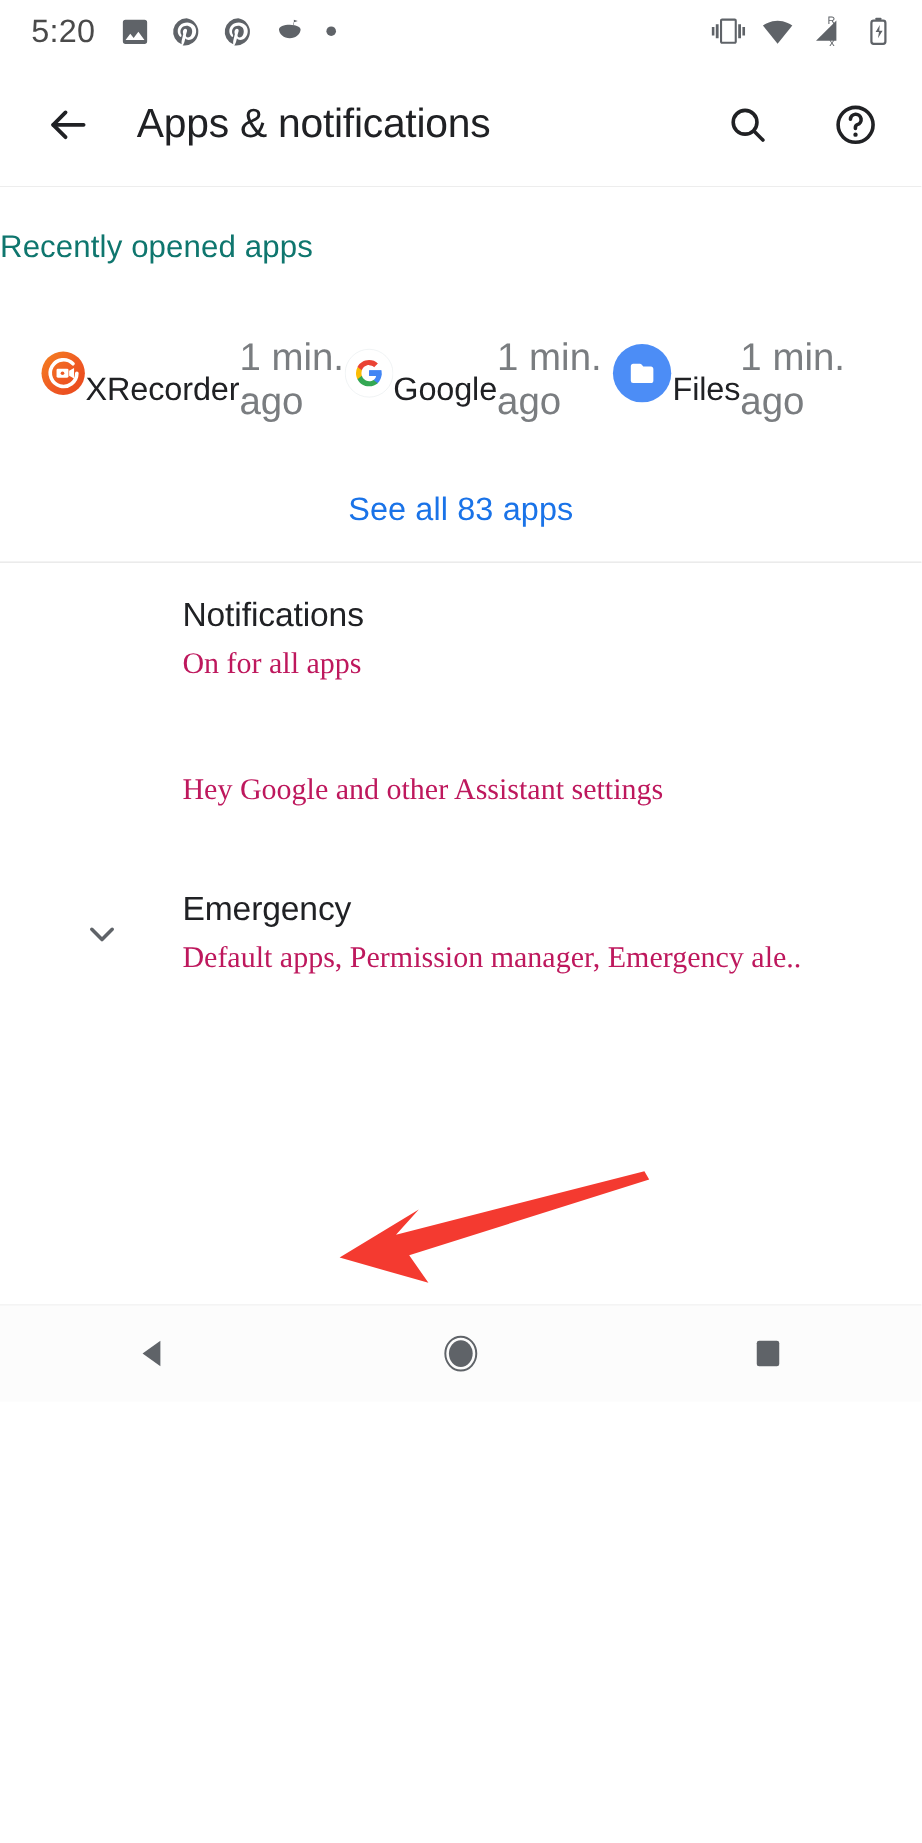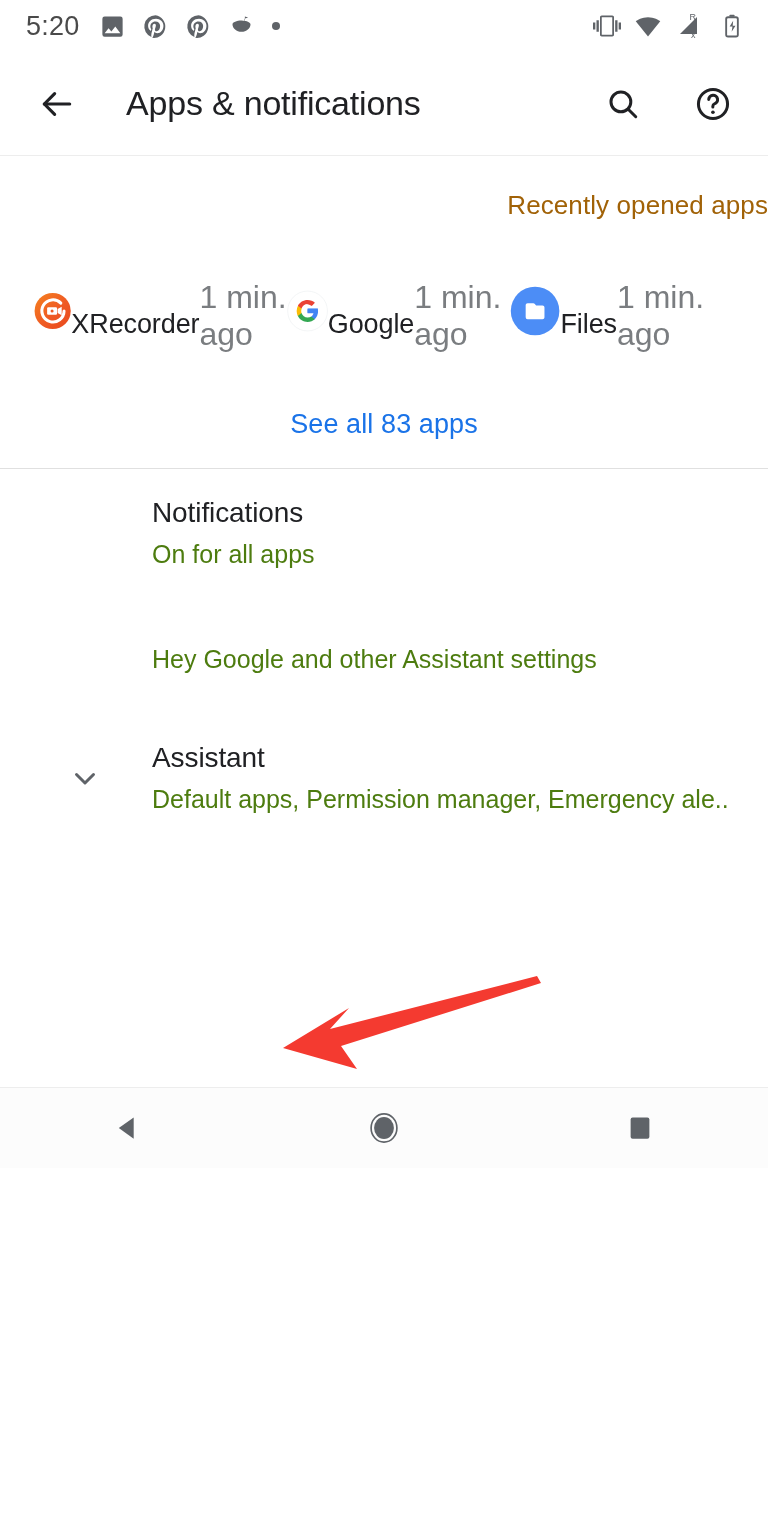--- a/index.html
+++ b/index.html
@@ -29,33 +29,33 @@
   
   .app-bar {
     height:103px; width:100%;
     display:flex; align-items:center;
     padding:0 26px 0 28px;
     background:#ffffff;
   }
   .appbar-back { width:58px; height:58px; display:flex; align-items:center; justify-content:center; flex-shrink:0; }
   .appbar-title {
     font-size:34px; color:#202124; font-weight:400;
-    margin-left:40px; flex:1; letter-spacing:-0.2px;
+    margin-left:28px; flex:1; letter-spacing:-0.2px;
     white-space:nowrap;
   }
   .appbar-action { width:58px; height:58px; display:flex; align-items:center; justify-content:center; flex-shrink:0; }
   .appbar-action + .appbar-action { margin-left:32px; }
 
   .divider { height:1px; width:100%; background:#ededed; }
   .divider-strong { height:1px; width:100%; background:#e0e0e0; }
 
   
   .recent-section { padding-top:34px; padding-bottom:22px; background:#fff; }
   .recent-header {
-    text-align:right; font-size:26px; color:#a16207;
+    text-align:left; font-size:26px; color:#0f766e;
     font-weight:400; letter-spacing:0.1px;
   }
   .recent-row {
     display:flex; margin-top:48px;
     padding:0 34px;
   }
   .recent-app {
     flex:1; display:flex; flex-direction:row;
     align-items:center; gap:0;
   }
@@ -89,23 +89,23 @@
     width:134px; flex-shrink:0;
     display:flex; align-items:center; justify-content:center;
     align-self:center;
   }
   .setting-text { flex:1; padding-right:10px; }
   .setting-title {
     font-size:28px; color:#202124; font-weight:400;
     line-height:1.25; letter-spacing:-0.1px;
   }
   .setting-sub {
-    margin-top:8px; font-size:25px; color:#4d7c0f;
+    margin-top:8px; font-size:25px; color:#be185d;
     font-weight:400; line-height:1.28;
-    white-space:nowrap; overflow:hidden;
+    white-space:nowrap; overflow:hidden;font-family:Liberation Serif, serif;
   }
 
   
   .annotation-arrow {
     position:absolute; left:0; top:0;
     width:768px; height:1536px;
     pointer-events:none;
   }
   .nav-bar {
     position:absolute; bottom:0; left:0;
@@ -276,21 +276,21 @@
     </div>
 
 
     <div class="setting-row">
       <div class="setting-leading">
         <svg width="34" height="34" viewBox="0 0 24 24" fill="none" stroke="#5f6368" stroke-width="2.1" stroke-linecap="round" stroke-linejoin="round">
           <polyline points="6,9.5 12,15.5 18,9.5"></polyline>
         </svg>
       </div>
       <div class="setting-text">
-        <div class="setting-title">Assistant</div>
+        <div class="setting-title">Emergency</div>
         <div class="setting-sub">Default apps, Permission manager, Emergency ale..</div>
       </div>
     </div>
 
   </div>
 
   <svg class="annotation-arrow" viewBox="0 0 768 1536">
     <polygon points="537,976 330,1029 349,1008 283,1048 357,1069 341,1046 541,983" fill="#f43a30"></polygon>
   </svg>
 

